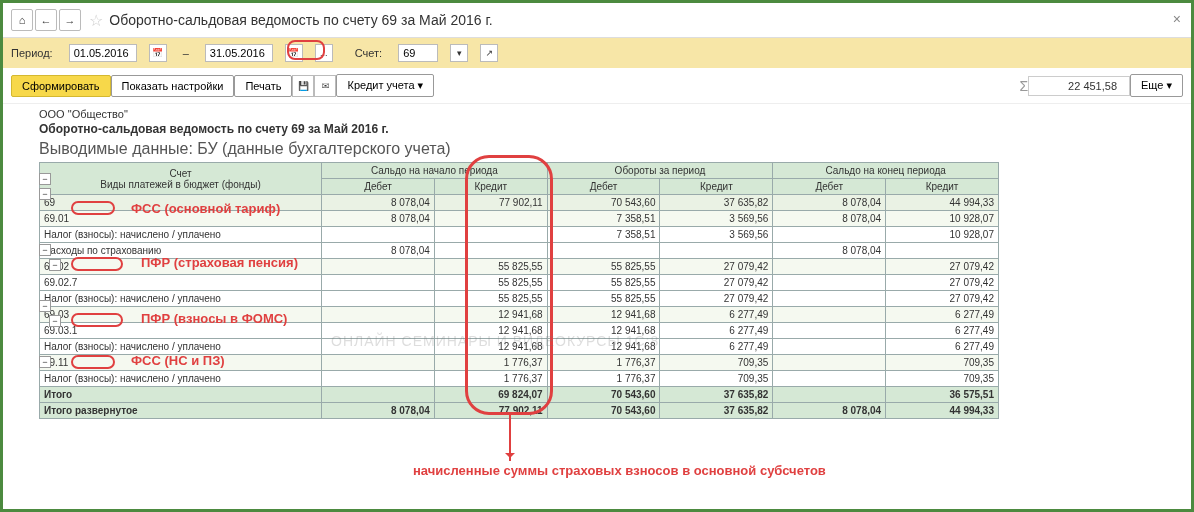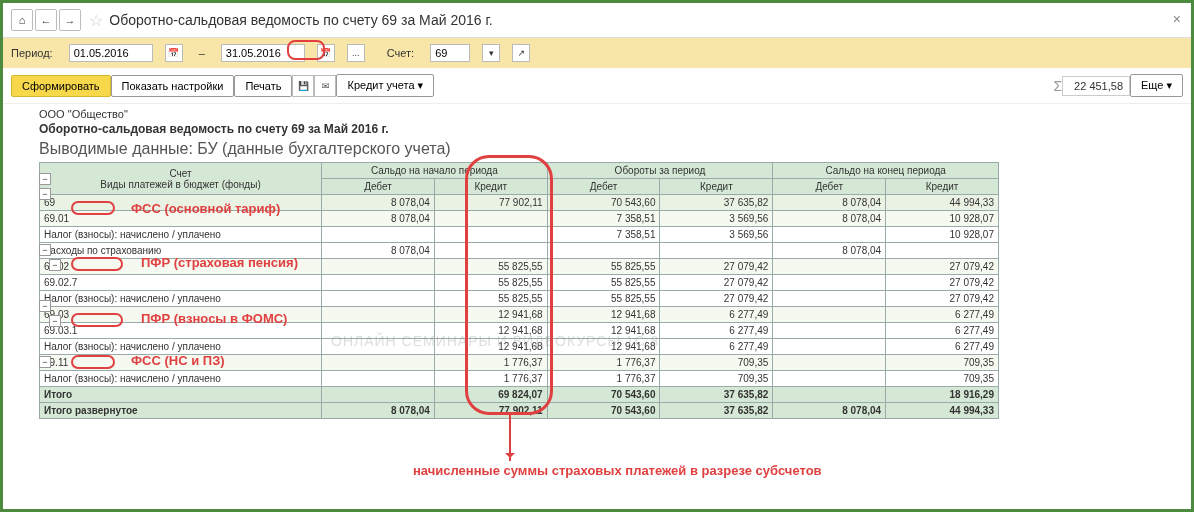--- a/index.html
+++ b/index.html
@@ -5,30 +5,30 @@
 * { box-sizing: border-box; margin: 0; padding: 0; font-family: Arial, sans-serif; }
 body { background: #fff; font-size: 11px; color: #333; }
 .container { border: 3px solid #4c8a3f; width: 1194px; height: 512px; position: relative; overflow: hidden; }
 .titlebar { display: flex; align-items: center; padding: 6px 8px; border-bottom: 1px solid #ddd; background: #fff; }
 .nav-btn { width: 22px; height: 22px; border: 1px solid #bbb; background: #fff; display: inline-flex; align-items: center; justify-content: center; margin-right: 2px; cursor: pointer; font-size: 11px; border-radius: 2px; }
 .star { font-size: 16px; color: #ccc; margin: 0 6px; }
 .title { font-size: 14px; font-weight: normal; }
 .close-x { position: absolute; right: 10px; top: 8px; font-size: 14px; color: #888; cursor: pointer; }
 .yellow-bar { background: #f7e6a7; padding: 6px 8px; display: flex; align-items: center; gap: 4px; }
 .yellow-bar .lbl { margin-right: 4px; }
-.date-inp { width: 84px; border: 1px solid #bbb; background: #fff; padding: 2px 4px; font-size: 11px; }
+.date-inp { width: 68px; border: 1px solid #bbb; background: #fff; padding: 2px 4px; font-size: 11px; }
 .mini-btn { width: 18px; height: 18px; border: 1px solid #bbb; background: #fff; display: inline-flex; align-items: center; justify-content: center; font-size: 9px; cursor: pointer; }
 .acct-inp { width: 40px; border: 1px solid #bbb; padding: 2px 4px; font-size: 11px; }
 .red-circle { position: absolute; border: 2px solid #e04040; border-radius: 8px; pointer-events: none; }
 .toolbar2 { padding: 6px 8px; display: flex; align-items: center; gap: 0; border-bottom: 1px solid #eee; }
 .btn { border: 1px solid #999; background: #fff; padding: 4px 10px; font-size: 11px; cursor: pointer; border-radius: 2px; }
 .btn.primary { background: #f7d84a; border-color: #d4b830; }
 .spacer { flex: 1; }
 .sigma { font-size: 14px; color: #999; }
-.total-box { width: 68px; text-align: right; border: 1px solid #ccc; padding: 3px 6px; background: #fff; }
+.total-box { width: 102px; text-align: right; border: 1px solid #ccc; padding: 3px 12px; background: #fff; }
 .report { padding: 4px 36px; position: relative; }
 .org { font-size: 11px; }
 .rep-title { font-weight: bold; font-size: 12px; margin: 2px 0 4px; }
 .rep-sub { font-size: 16px; color: #555; margin-bottom: 4px; }
 table.rep { border-collapse: collapse; width: 960px; }
 table.rep th, table.rep td { border: 1px solid #9aa; padding: 2px 4px; font-size: 10px; }
 table.rep th { background: #d5e8d5; font-weight: normal; text-align: center; }
 table.rep td.num { text-align: right; }
 table.rep td.name { text-align: left; }
 .row-acct { background: #eaf2e4; }
@@ -216,21 +216,21 @@
             <td class="num"></td>
             <td class="num">709,35</td>
           </tr>
           <tr class="row-itog">
             <td class="name">Итого</td>
             <td class="num"></td>
             <td class="num">69 824,07</td>
             <td class="num">70 543,60</td>
             <td class="num">37 635,82</td>
             <td class="num"></td>
-            <td class="num">18 916,29</td>
+            <td class="num">36 575,51</td>
           </tr>
           <tr class="row-itog">
             <td class="name">Итого развернутое</td>
             <td class="num">8 078,04</td>
             <td class="num">77 902,11</td>
             <td class="num">70 543,60</td>
             <td class="num">37 635,82</td>
             <td class="num">8 078,04</td>
             <td class="num">44 994,33</td>
           </tr>
@@ -253,17 +253,17 @@
 
   <span class="red-annot" style="left:128px; top:198px;">ФСС (основной тариф)</span>
   <span class="red-annot" style="left:138px; top:252px;">ПФР (страховая пенсия)</span>
   <span class="red-annot" style="left:138px; top:308px;">ПФР (взносы в ФОМС)</span>
   <span class="red-annot" style="left:128px; top:350px;">ФСС (НС и ПЗ)</span>
 
   <div class="red-oval-big" style="left:462px; top:152px; width:88px; height:260px;"></div>
 
   <div class="red-arrow" style="left:506px; top:412px; height:46px;"></div>
 
-  <div class="caption-bottom" style="left:410px; top:460px;">начисленные суммы страховых платежей в разрезе субсчетов</div>
+  <div class="caption-bottom" style="left:410px; top:460px;">начисленные суммы страховых взносов в основной субсчетов</div>
 
   <div class="watermark-sub">ОНЛАЙН СЕМИНАРЫ И ВИДЕОКУРСЫ 1С:8</div>
 
 </div>
 
 </body></html>

